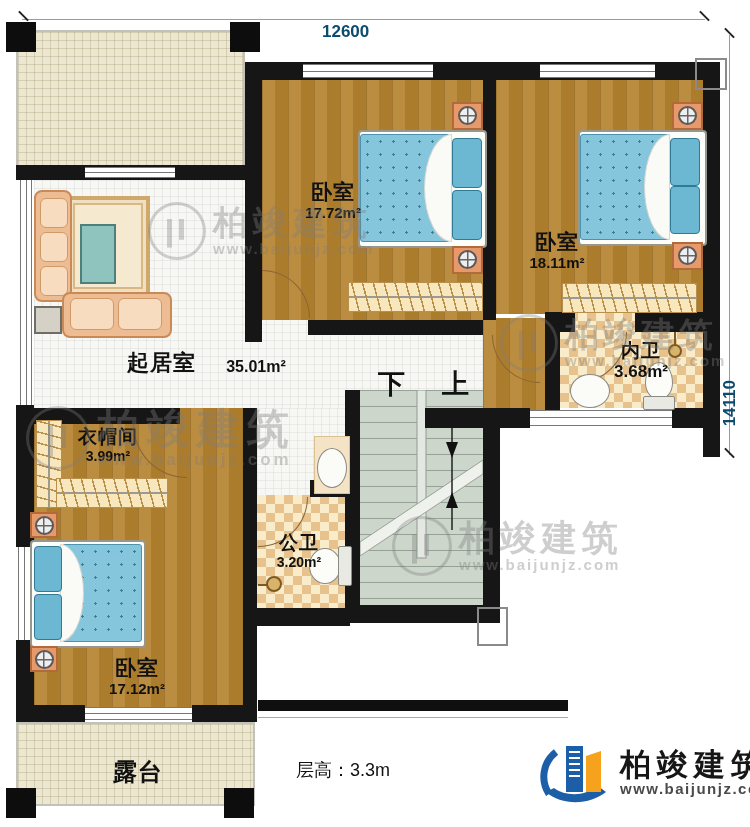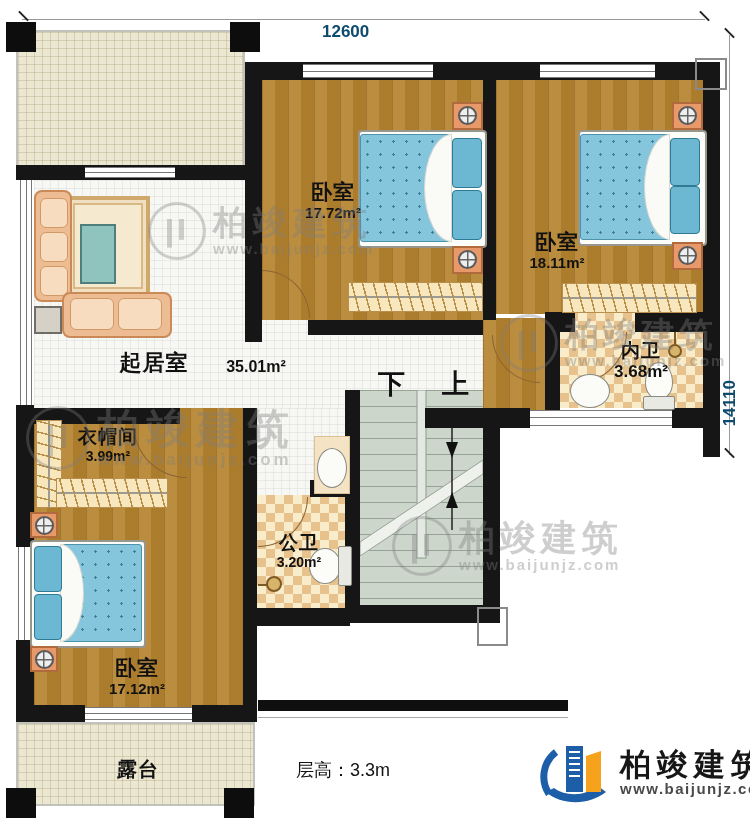--- a/index.html
+++ b/index.html
@@ -219,21 +219,21 @@
 
   <div class="rlabel" style="left:288px;top:180px;width:90px;">
     <span class="rname">卧室</span>
     <span class="rarea">17.72m²</span>
   </div>
   <div class="rlabel" style="left:512px;top:230px;width:90px;">
     <span class="rname">卧室</span>
     <span class="rarea">18.11m²</span>
   </div>
   <div class="rlabel" style="left:112px;top:350px;width:84px;">
-    <span class="rname" style="font-size:22px;">起居室</span>
+    <span class="rname" style="font-size:22px;text-align:right;">起居室</span>
   </div>
   <div class="rlabel" style="left:218px;top:358px;width:76px;">
     <span class="rarea" style="font-size:16px;">35.01m²</span>
   </div>
   <div class="rlabel" style="left:606px;top:340px;width:70px;">
     <span class="rname" style="font-size:19px;">内卫</span>
     <span class="rarea" style="font-size:17px;">3.68m²</span>
   </div>
   <div class="rlabel" style="left:66px;top:426px;width:84px;">
     <span class="rname" style="font-size:19px;">衣帽间</span>
@@ -241,21 +241,21 @@
   </div>
   <div class="rlabel" style="left:264px;top:532px;width:70px;">
     <span class="rname" style="font-size:19px;">公卫</span>
     <span class="rarea" style="font-size:14px;">3.20m²</span>
   </div>
   <div class="rlabel" style="left:92px;top:656px;width:90px;">
     <span class="rname">卧室</span>
     <span class="rarea">17.12m²</span>
   </div>
   <div class="rlabel" style="left:105px;top:758px;width:66px;">
-    <span class="rname" style="font-size:20px;">露台</span>
+    <span class="rname" style="font-size:24px;">露台</span>
   </div>
 
   <div class="updown" style="left:378px;top:366px;">下</div>
   <div class="updown" style="left:442px;top:366px;">上</div>
 
   <div class="dimline" style="left:22px;top:19px;width:683px;height:1px;"></div>
   <div class="tick" style="left:17px;top:15px;"></div>
   <div class="tick" style="left:698px;top:15px;"></div>
   <div class="dimtext" style="left:322px;top:22px;">12600</div>
   <div class="dimline" style="left:729px;top:35px;width:1px;height:420px;"></div>

